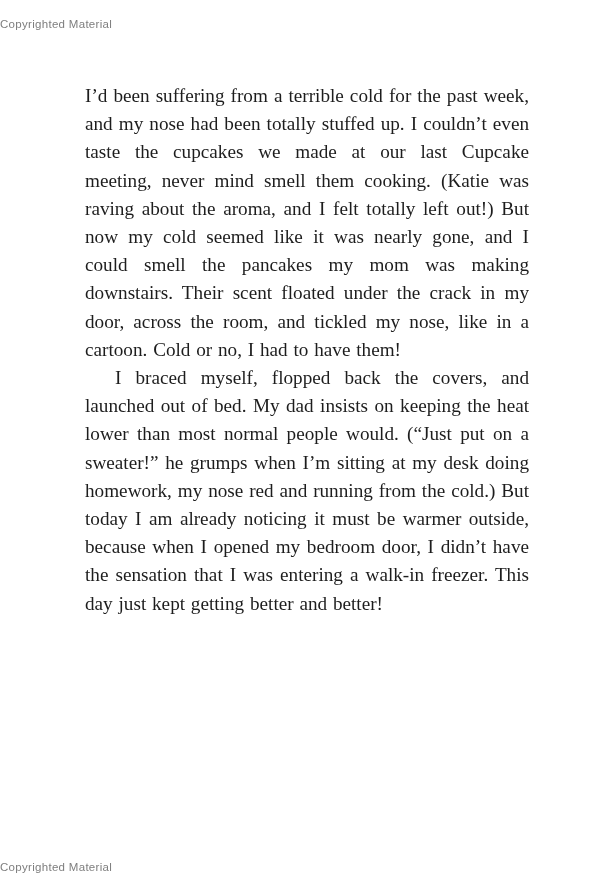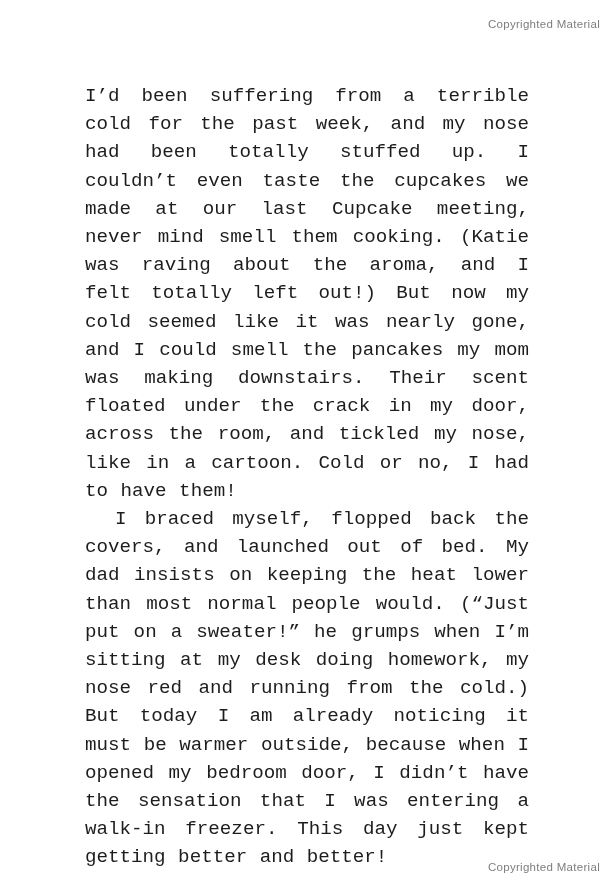--- a/index.html
+++ b/index.html
@@ -12,21 +12,21 @@
     width: 600px;
     height: 893px;
     background: #ffffff;
     overflow: hidden;
     font-family: "Liberation Serif", serif;
   }
   .notice {
     position: absolute;
     left: 0;
     width: 100%;
-    text-align: right;
+    text-align: left;
     font-family: "Liberation Sans", sans-serif;
     font-size: 11.5px;
     letter-spacing: 0.3px;
     color: #7e7e7e;
   }
   .notice.top { top: 18px; }
   .notice.bottom { bottom: 20px; }
   .text-block {
     position: absolute;
     top: 82px;
@@ -35,21 +35,20 @@
     color: #1d1d1d;
   }
   .text-block p {
     margin: 0;
     padding: 0;
     font-size: 19.2px;
     line-height: 28.2px;
     text-align: justify;
     text-indent: 30px;
     word-spacing: 1px;
-    font-family: Liberation Mono, monospace;
   }
   .text-block p.first {
     text-indent: 0;
   }
 </style>
 </head>
 <body>
 
 <div class="page">
 

